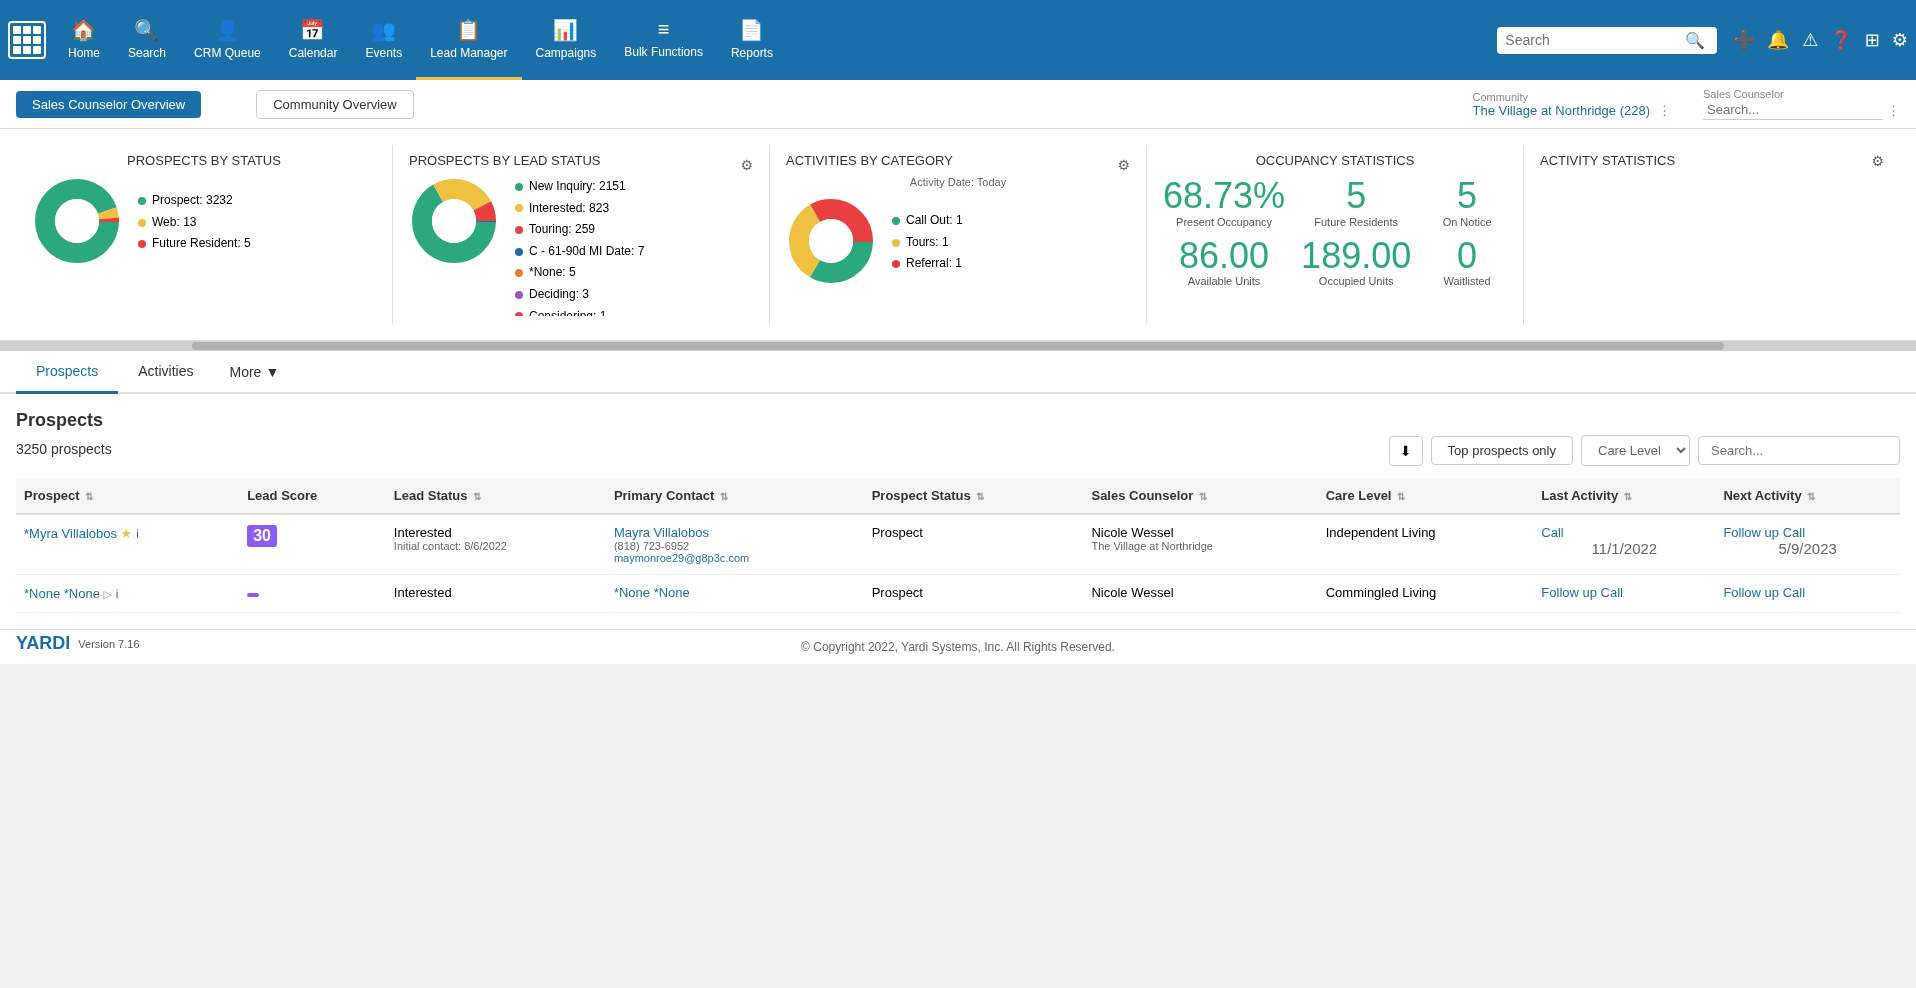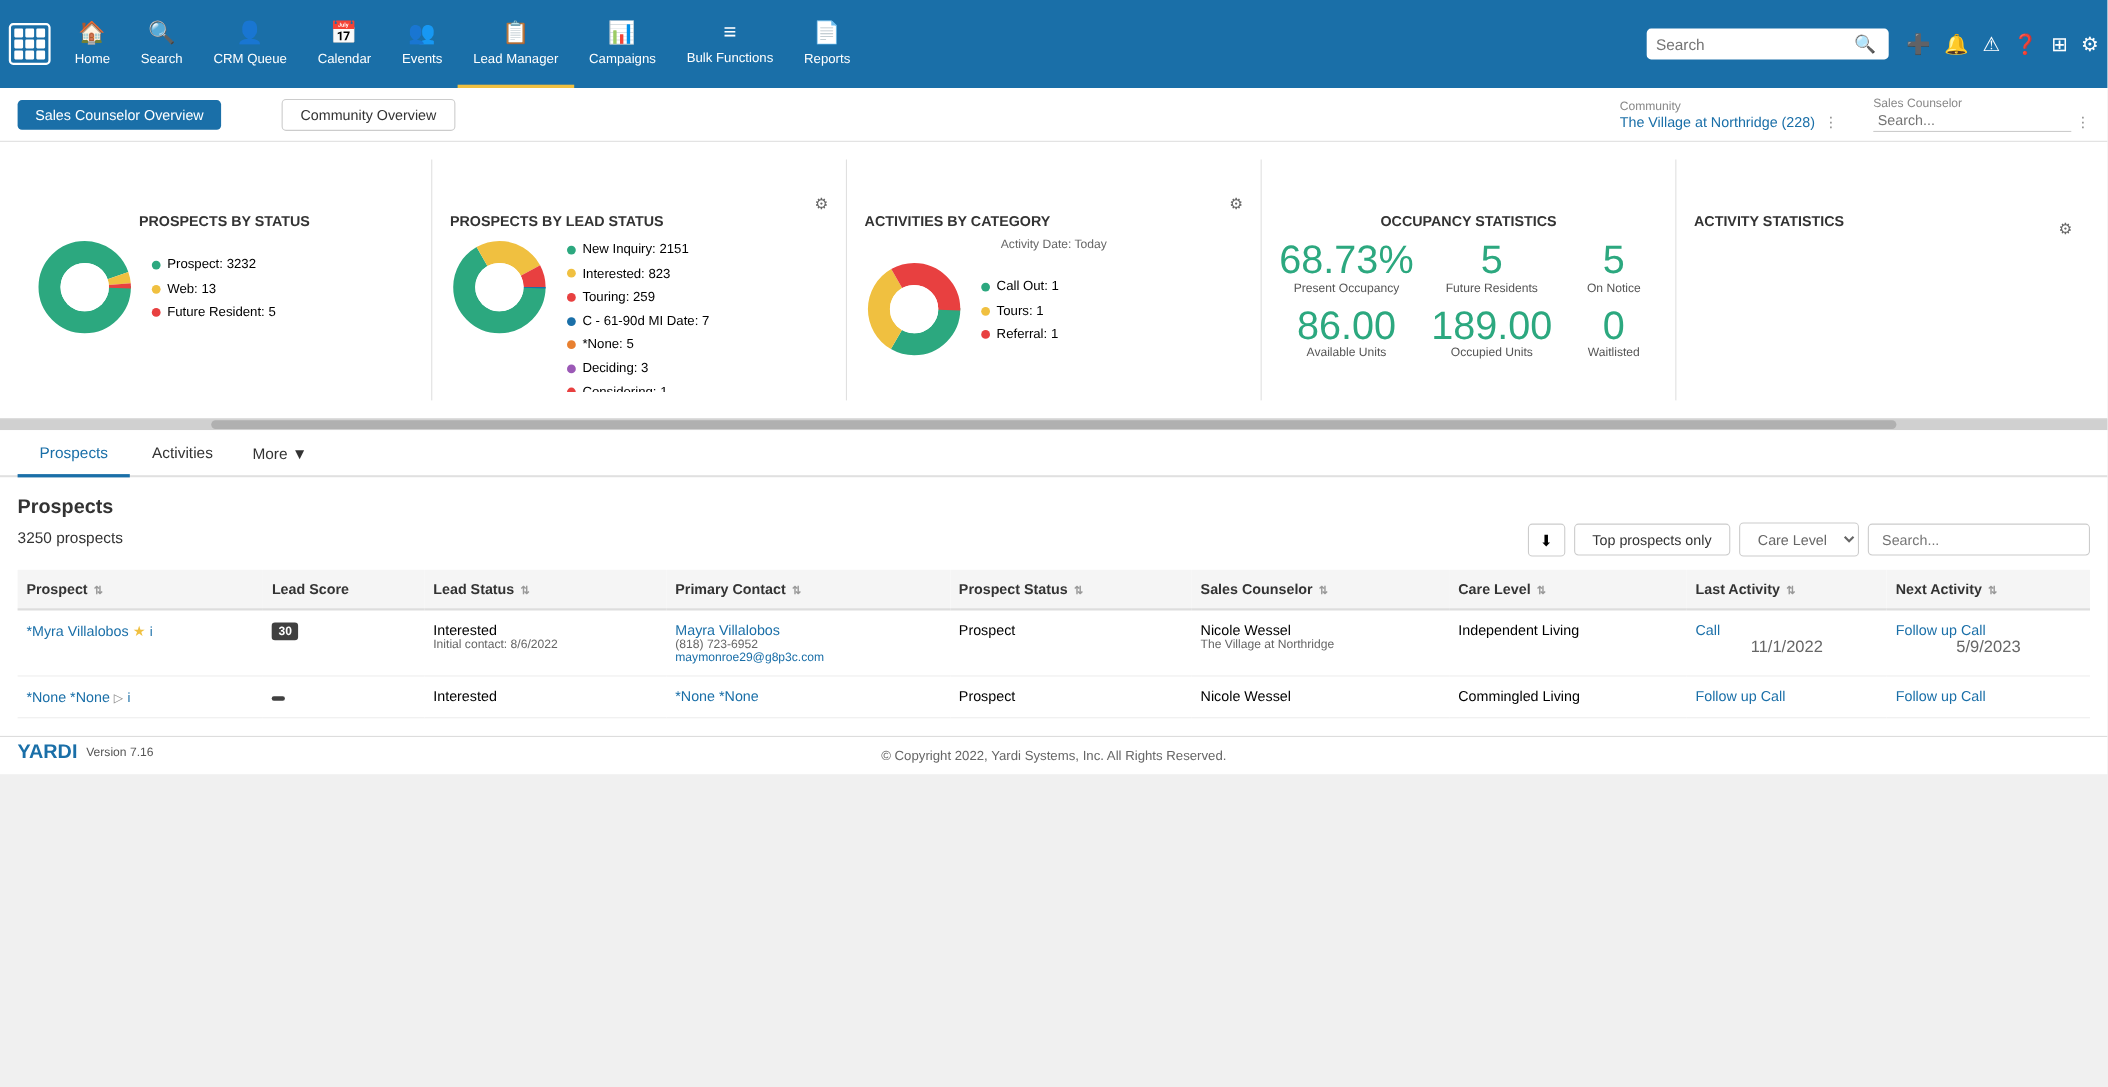--- a/index.html
+++ b/index.html
@@ -91,22 +91,22 @@
       overflow-x: auto;
     }
     .panel {
       flex: 1;
       padding: 8px 16px;
       border-right: 1px solid #e0e0e0;
       min-width: 200px;
     }
     .panel:last-child { border-right: none; }
     .panel-title {
-      font-weight: 700; font-size: 13px; color: #333;
-      text-align: center; margin-bottom: 8px; text-transform: uppercase; margin-top: 40px;
+      font-weight: 400; font-size: 13px; color: #333;
+      text-align: center; margin-bottom: 8px; text-transform: uppercase;
     }
     .panel-subtitle { font-size: 11px; color: #666; text-align: center; margin-bottom: 8px; }
 
     
     .donut-container { display: flex; align-items: center; gap: 16px; }
     .donut-chart { flex-shrink: 0; }
     .legend { font-size: 12px; line-height: 1.8; }
     .legend-item { display: flex; align-items: center; gap: 6px; }
     .legend-dot { width: 8px; height: 8px; border-radius: 50%; flex-shrink: 0; }
 
@@ -188,22 +188,22 @@
       white-space: nowrap;
     }
     .sort-arrow { font-size: 10px; color: #999; margin-left: 2px; }
     .prospects-table td {
       padding: 10px 8px; border-bottom: 1px solid #eee; vertical-align: top;
     }
     .prospect-name { color: #1a6fa8; cursor: pointer; font-weight: 500; }
     .star-icon { color: #f0c040; }
     .info-icon { color: #1a6fa8; cursor: pointer; font-size: 12px; }
     .score-badge {
-      background: #404040; color: white; font-weight: 700;
-      padding: 2px 6px; border-radius: 3px; font-size: 11px; display: inline-block;
+      background: #8b5cf6; color: white; font-weight: 700;
+      padding: 2px 6px; border-radius: 3px; font-size: 16px; display: inline-block;
     }
     .contact-detail { font-size: 11px; color: #666; }
     .contact-email { color: #1a6fa8; font-size: 11px; }
     .activity-link { color: #1a6fa8; cursor: pointer; }
     .activity-date { font-size: 15px; color: #666; text-align: center; }
     .gear-icon { cursor: pointer; color: #666; font-size: 14px; }
 
     
     .footer {
       background: white; border-top: 1px solid #ddd;
@@ -454,21 +454,21 @@
         <div class="occ-label">Occupied Units</div>
       </div>
       <div>
         <div class="occ-value">0</div>
         <div class="occ-label">Waitlisted</div>
       </div>
     </div>
   </div>
 
   <div class="panel">
-    <div style="display:flex;align-items:flex-end;justify-content:space-between;">
+    <div style="display:flex;align-items:flex-start;justify-content:space-between;">
       <div class="panel-title">ACTIVITY STATISTICS</div>
       <span class="gear-icon">⚙</span>
     </div>
   </div>
 </div>
 
 <div class="scroll-indicator">
   <div class="scroll-track"></div>
 </div>
 

